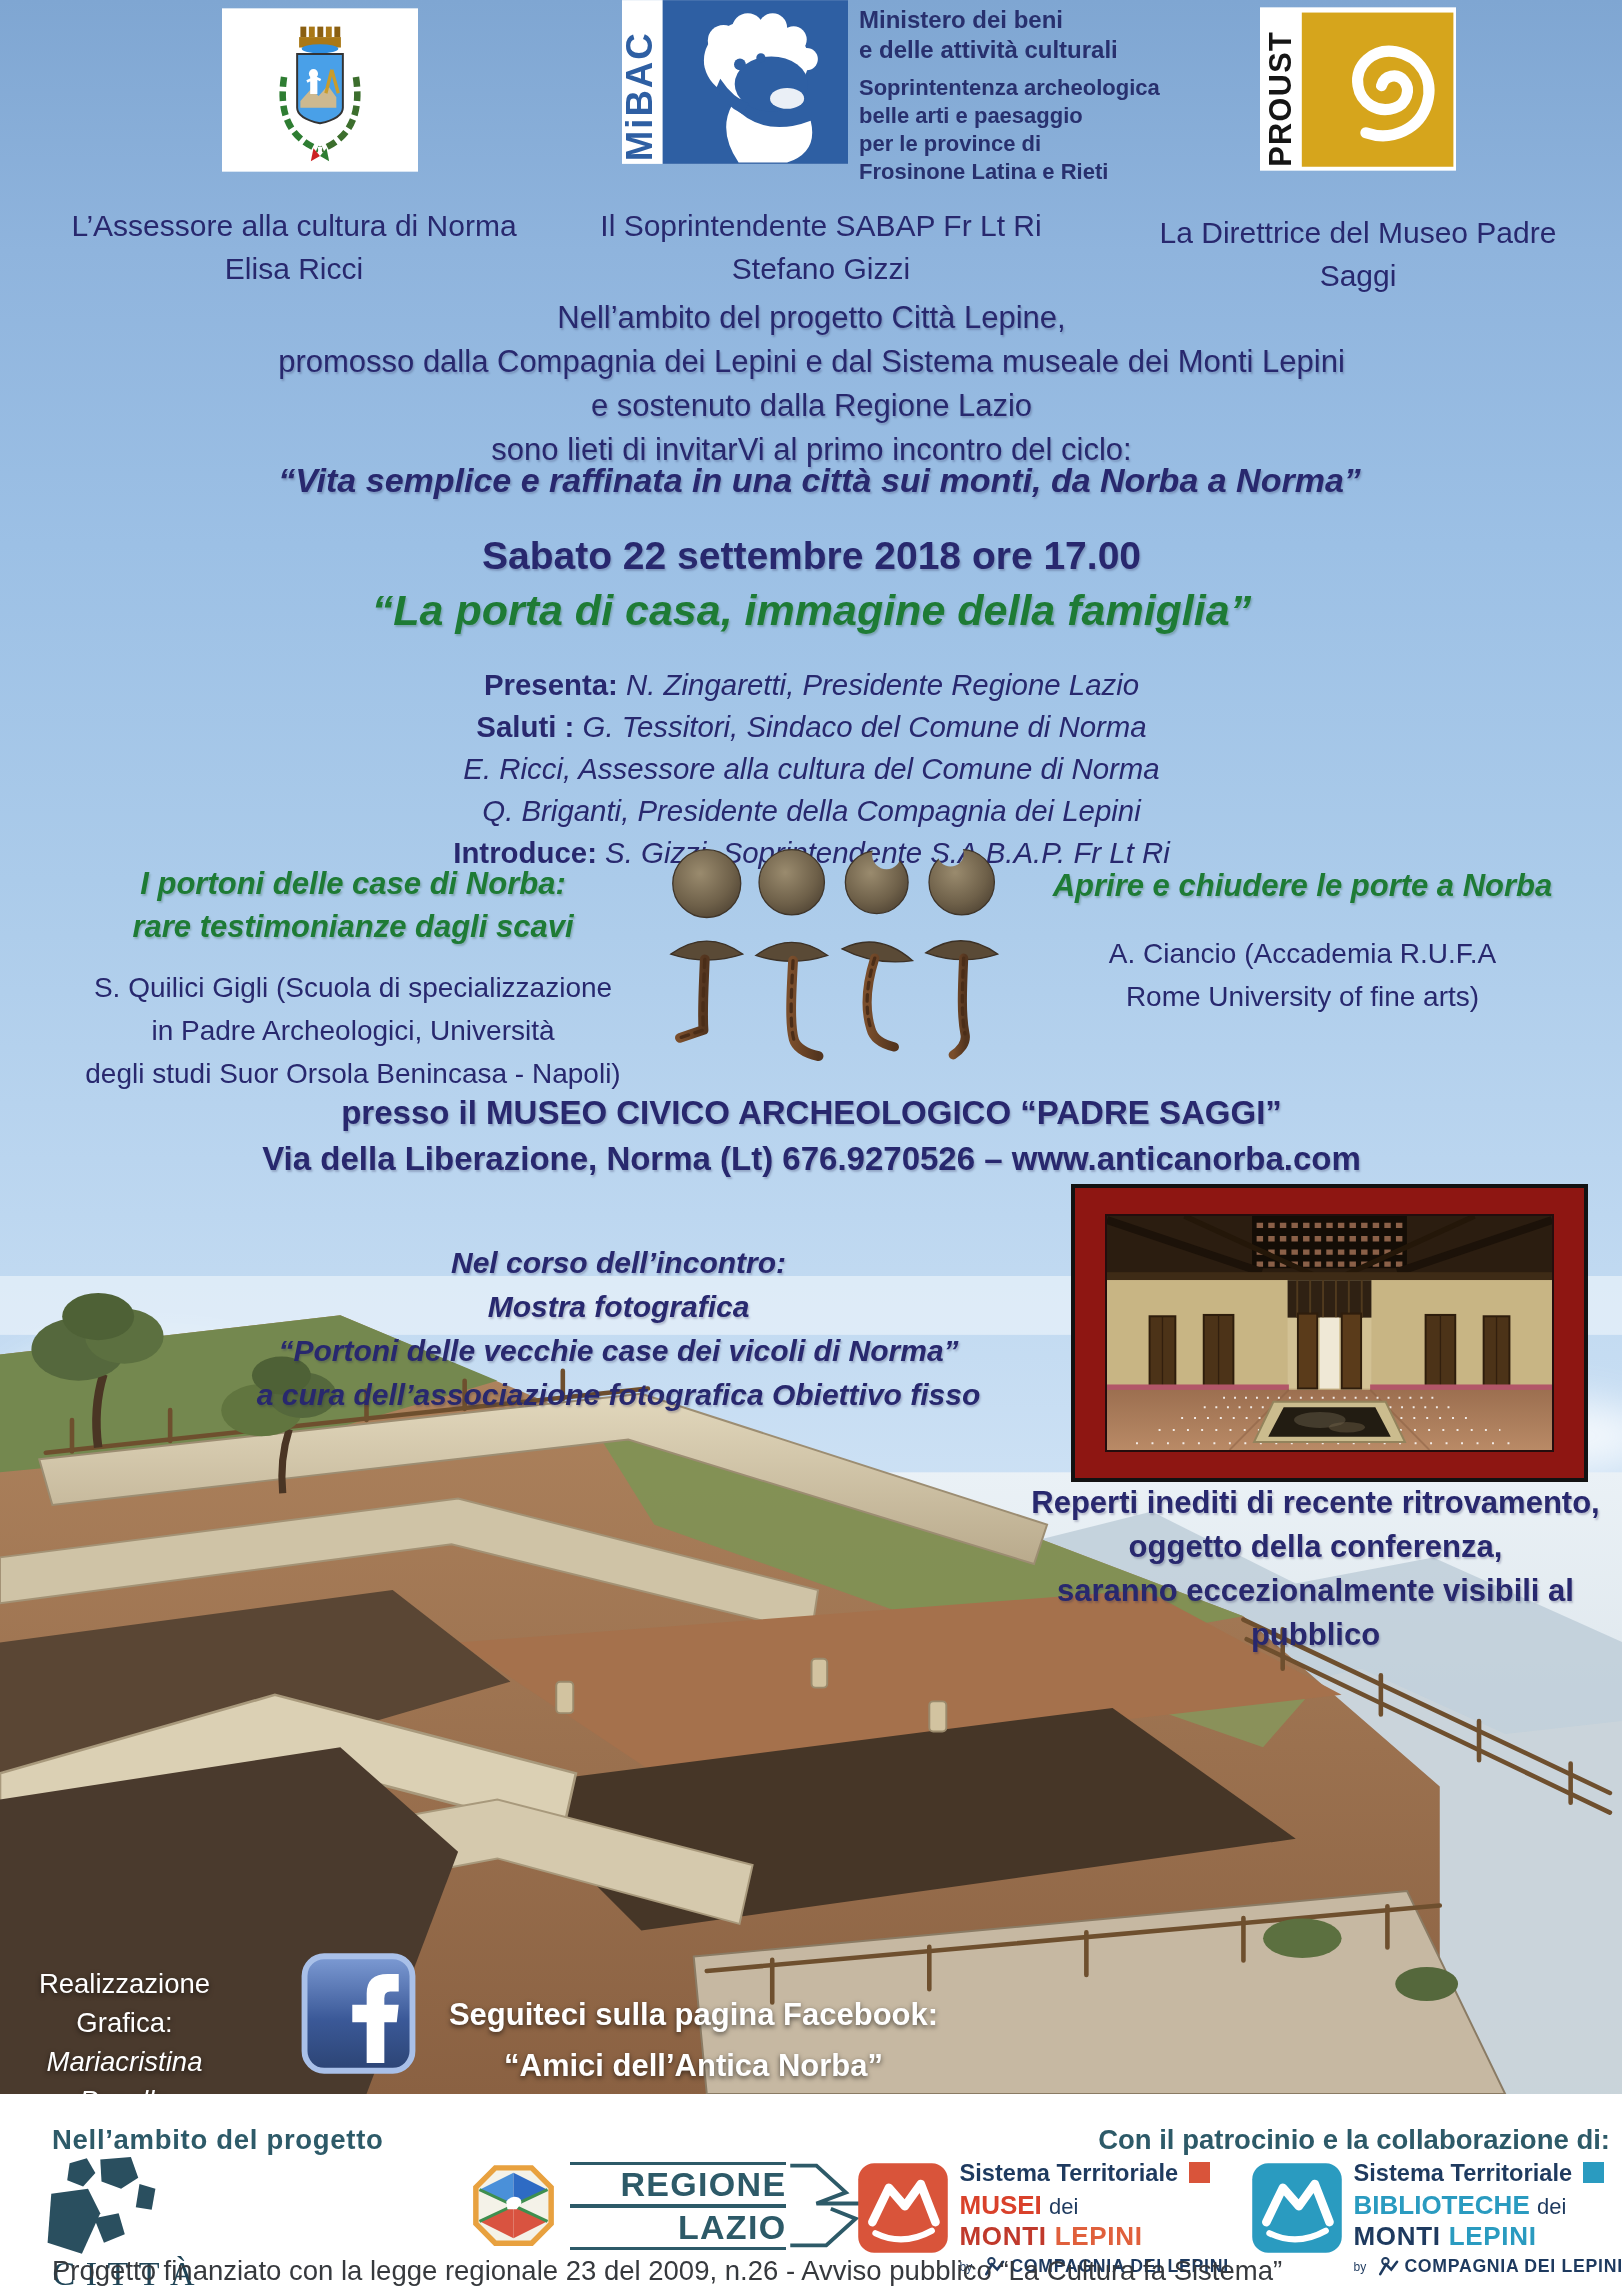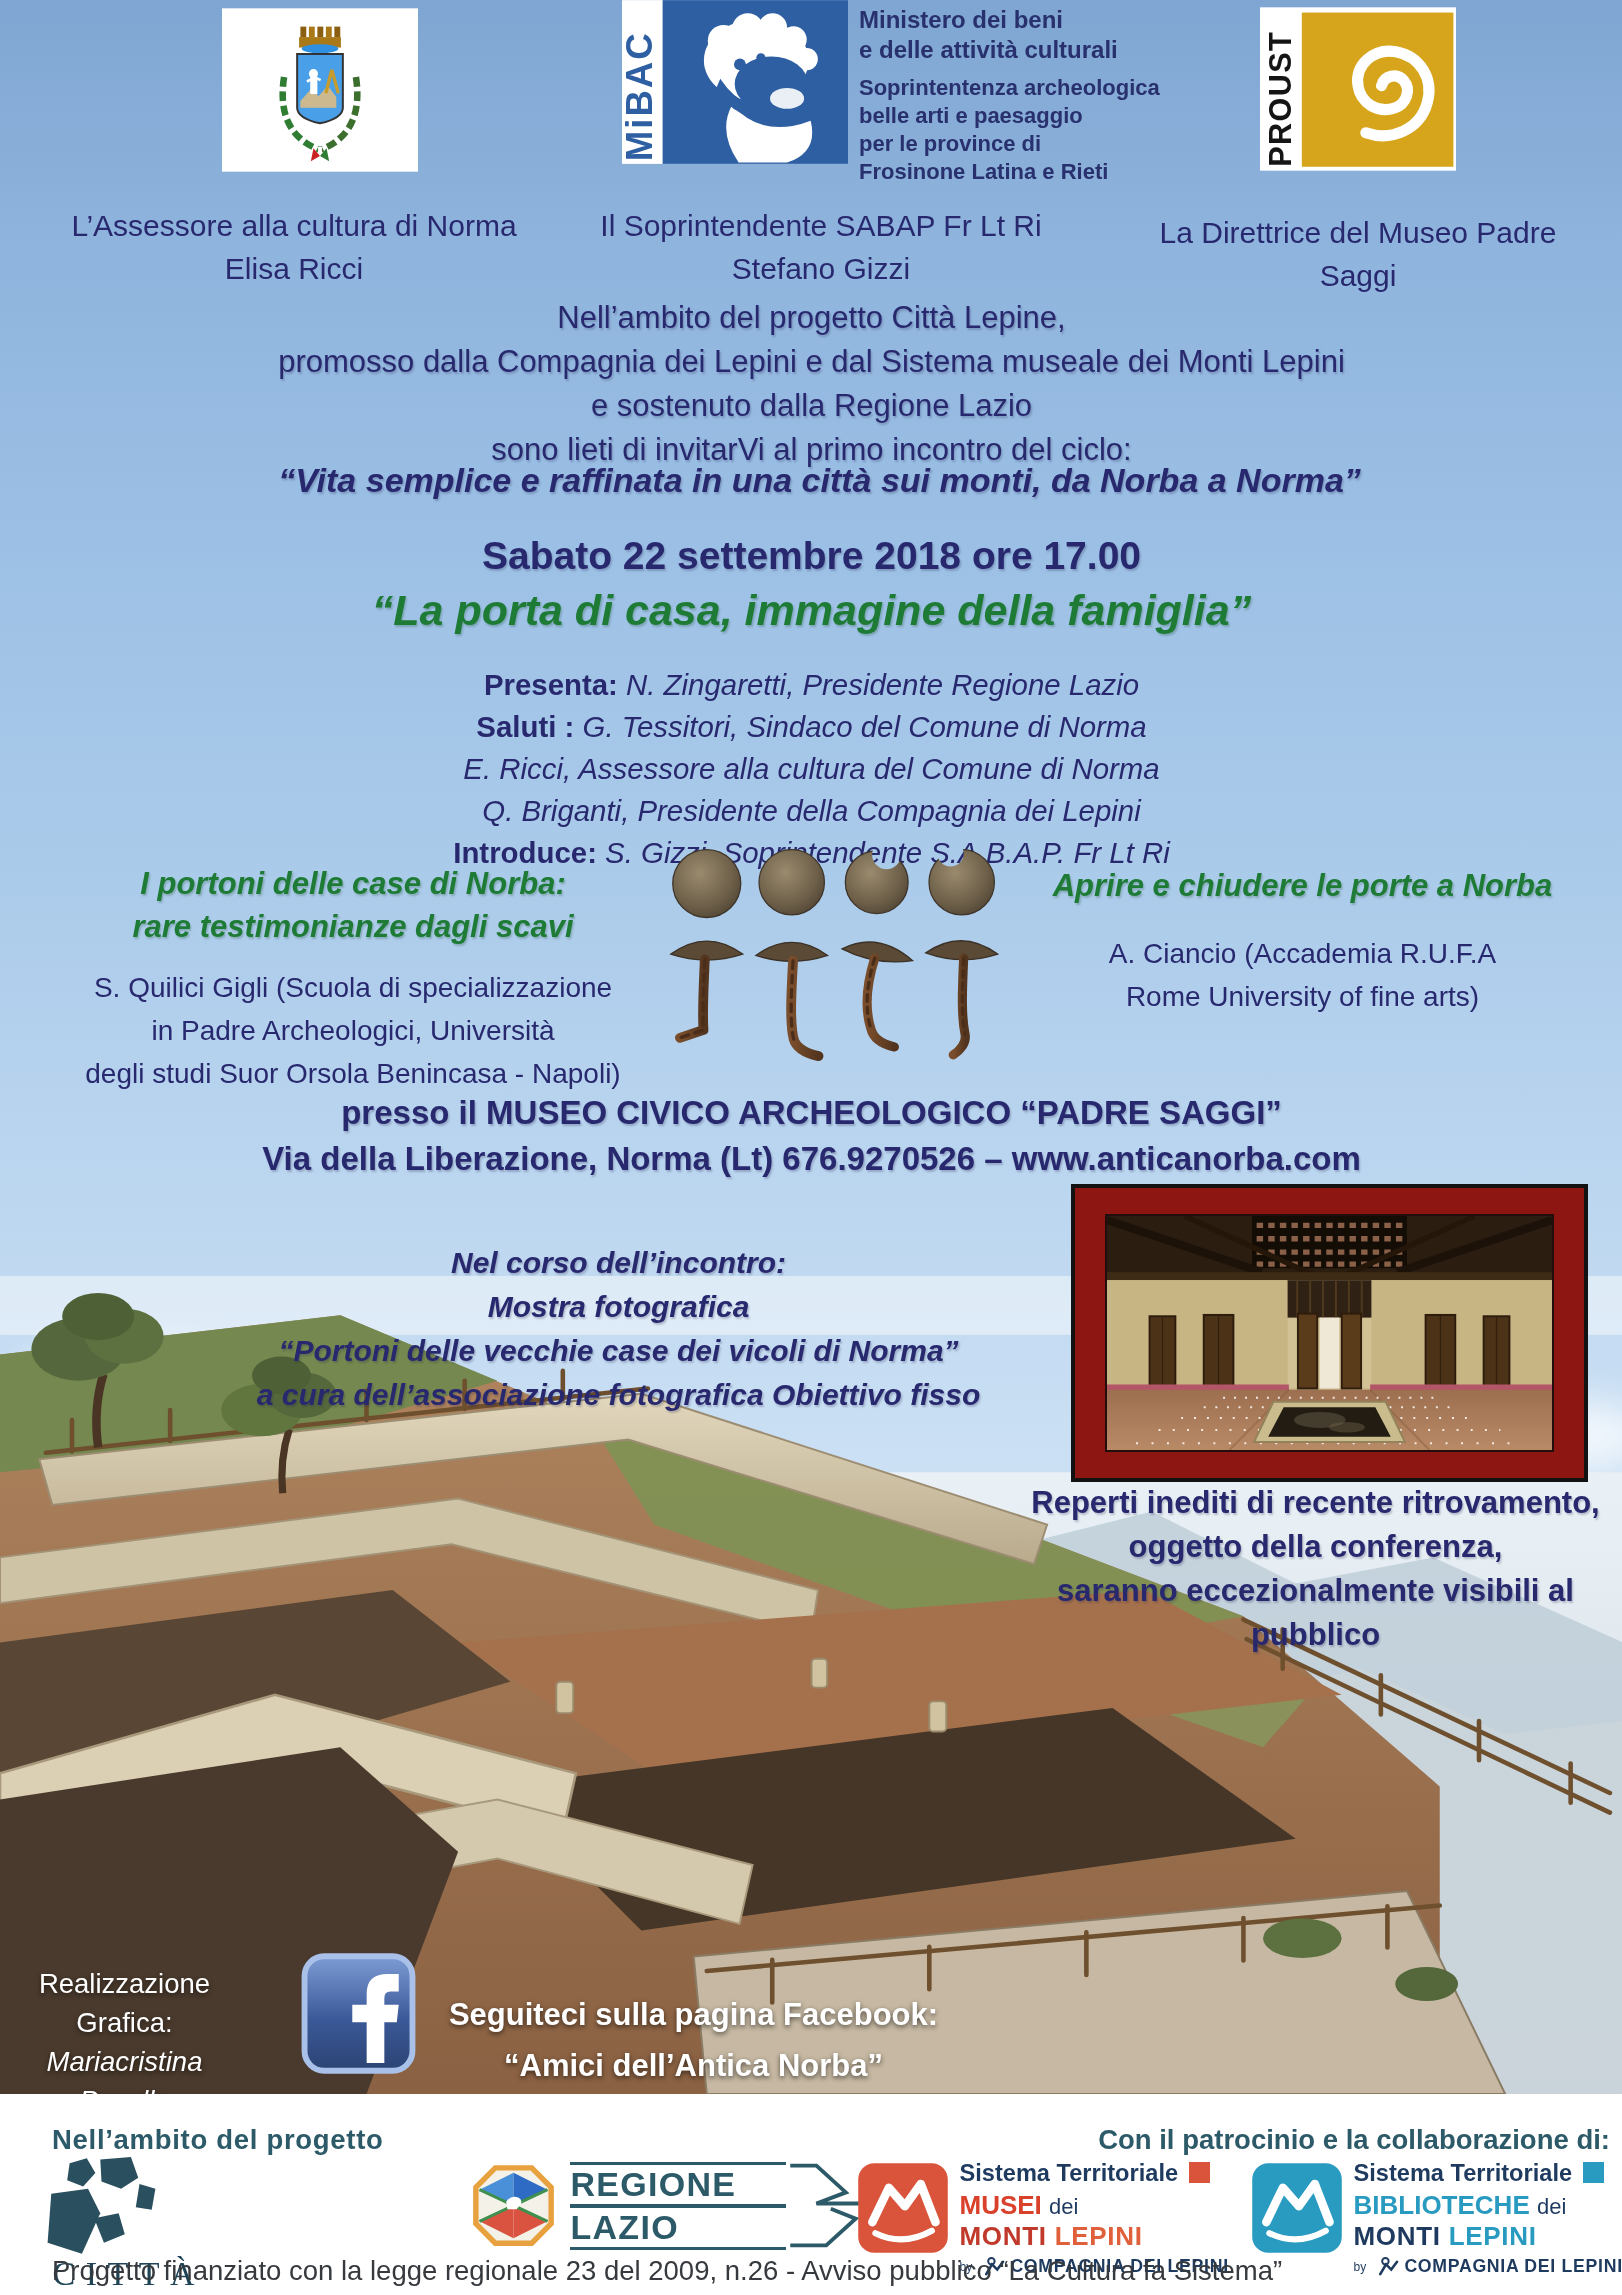--- a/index.html
+++ b/index.html
@@ -73,21 +73,21 @@
                         font-size:27.5px;font-weight:600;color:#2d5a68;}
   #citta-lepine{position:absolute;left:46px;top:63px;display:flex;flex-direction:column;}
   #citta-lepine svg{width:111px;height:98px;}
   .cl-text{margin-left:6.5px;font-family:"Liberation Serif",serif;}
   .cl-citta{font-size:34px;letter-spacing:10.5px;color:#1f4456;}
   .cl-lepine{font-size:34px;letter-spacing:7.2px;color:#372d5e;}
   #regione{position:absolute;left:471px;top:68px;display:flex;align-items:center;}
   #regione svg.emblem{width:85px;height:85px;}
   .rg-text{margin-left:14.4px;width:216px;color:#2d5a68;}
   .rg-rule{height:3.3px;background:#2d5a68;}
-  .rg-name{font-size:34px;font-weight:bold;line-height:39px;letter-spacing:1.3px;}
+  .rg-name{font-size:34px;font-weight:bold;line-height:39px;letter-spacing:1.3px;text-align:right;}
   #regione svg.zig{width:79px;height:85px;margin-left:3.9px;}
   .st-logo{position:absolute;top:68px;display:flex;align-items:flex-start;}
   #musei-logo{left:857px;}
   #bibl-logo{left:1251px;}
   .st-icon{width:92px;height:92px;flex:none;}
   .st-text{margin-left:10.5px;line-height:1;}
   .st-line1{font-size:23.6px;font-weight:bold;color:#1e3a5f;display:flex;}
   .st-square{display:inline-block;width:21px;height:21px;margin-left:10.5px;}
   .musei-sq{background:#d9543a;}
   .bibl-sq{background:#2a9bc0;}

